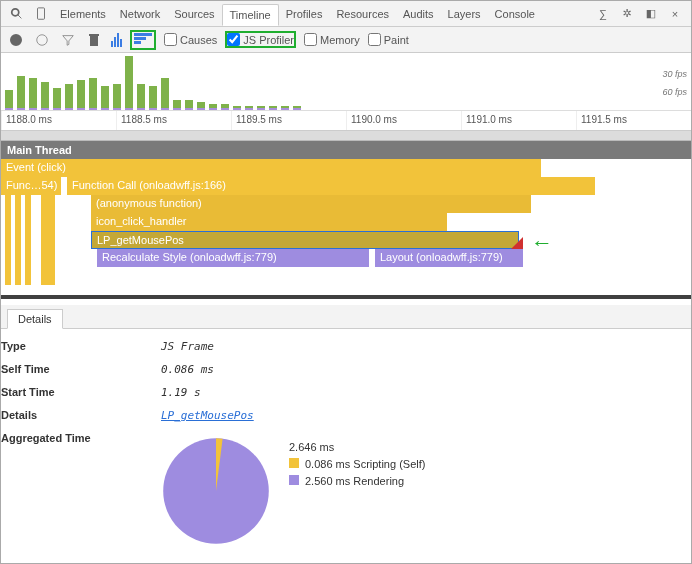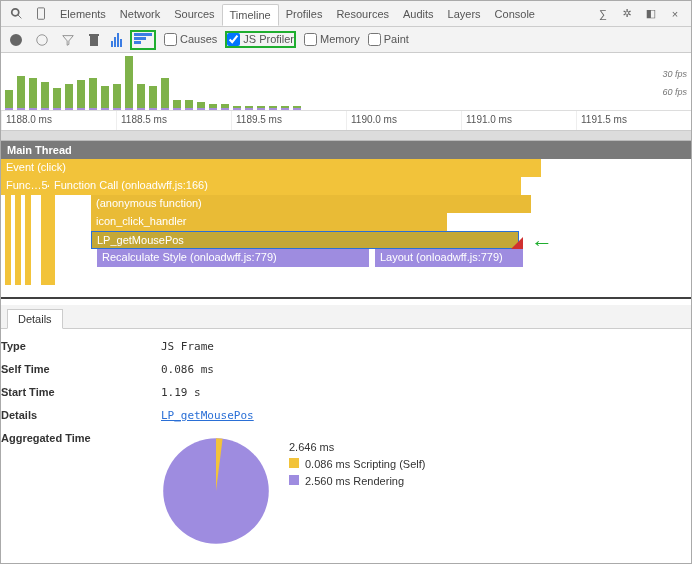--- a/index.html
+++ b/index.html
@@ -7,49 +7,49 @@
 .toolbar { display: flex; align-items: center; height: 26px; background: #f3f3f3; border-bottom: 1px solid #ccc; padding: 0 4px; }
 .toolbar .tab { padding: 4px 7px; cursor: default; color: #555; }
 .toolbar .tab.active { background: #fff; border: 1px solid #ccc; border-bottom: 1px solid #fff; border-radius: 2px 2px 0 0; position: relative; top: 1px; }
 .toolbar .spacer { flex: 1; }
 .toolbar .iconbtn { width: 18px; height: 18px; margin: 0 3px; display: flex; align-items: center; justify-content: center; color: #666; }
 .subbar { display: flex; align-items: center; height: 26px; background: #f3f3f3; border-bottom: 1px solid #ccc; padding: 0 6px; gap: 8px; }
 .subbar .iconbtn { width: 18px; height: 18px; display: flex; align-items: center; justify-content: center; color: #666; }
 .subbar .record { width: 12px; height: 12px; border: 2px solid #666; border-radius: 50%; background: #666; }
 .subbar .bars { display: flex; gap: 1px; align-items: flex-end; height: 14px; }
 .subbar .bars span { width: 2px; background: #3b7de3; }
-.subbar .chk { display: flex; align-items: flex-start; gap: 3px; color: #555; }
+.subbar .chk { display: flex; align-items: center; gap: 3px; color: #555; }
 .subbar .chk input { margin: 0; }
 .hl-green { border: 2px solid #1fae2f; padding: 1px 2px; }
 .overview { position: relative; height: 78px; border-bottom: 1px solid #ccc; background: #fff; }
 .ov-bars { position: absolute; left: 4px; right: 54px; top: 2px; bottom: 22px; }
 .ov-bar { position: absolute; bottom: 0; width: 8px; background: #7fb24a; }
 .ov-tiny { position: absolute; bottom: -2px; width: 8px; height: 2px; background: #a78edb; }
 .ov-fps { position: absolute; right: 4px; font-size: 9px; color: #777; font-style: italic; }
 .ov-ticks { position: absolute; left: 0; right: 0; bottom: 0; height: 20px; display: flex; border-top: 1px solid #ddd; }
 .ov-tick { flex: 1; font-size: 10px; color: #555; padding: 3px 0 0 4px; border-left: 1px solid #eee; }
 .scrub { height: 10px; background: #dcdcdc; border-bottom: 1px solid #bbb; }
 .thread-hdr { background: #7a7a7a; color: #fff; padding: 3px 6px; font-size: 11px; font-weight: bold; }
-.flame { position: relative; height: 140px; background: #fff; border-bottom: 2px solid #404040; overflow: hidden; }
+.flame { position: relative; height: 140px; background: #fff; border-bottom: 4px solid #404040; overflow: hidden; }
 .frow { position: absolute; height: 18px; color: #fff; font-size: 11px; padding: 2px 5px; overflow: hidden; white-space: nowrap; }
 .yellow1 { background: #f2c33a; }
 .yellow2 { background: #f2c33a; }
 .yellow3 { background: #e9bb36; }
 .yellow4 { background: #e9bb36; }
 .sel { background: #c4a836; border: 1px solid #2a6fd6; }
 .purple { background: #9e8ce0; }
 .tri { position: absolute; width: 0; height: 0; border-style: solid; border-width: 0 0 12px 12px; border-color: transparent transparent #d03030 transparent; }
 .arrow { position: absolute; color: #1fae2f; font-size: 22px; font-weight: bold; }
 .stripes { position: absolute; bottom: 0; top: 0; }
 .details-tabs { background: #f3f3f3; border-bottom: 1px solid #ccc; padding: 3px 0 0 6px; margin-top: 6px; }
 .details-tabs .dt { display: inline-block; background: #fff; border: 1px solid #ccc; border-bottom: 1px solid #fff; padding: 3px 10px; position: relative; top: 1px; font-size: 11px; }
 .details-body { padding: 6px 0; }
 .kv { display: flex; padding: 5px 0; border-bottom: 0; }
 .kv .k { width: 160px; font-weight: bold; color: #333; }
-.kv .v { color: #333; font-family: Menlo, monospace; font-size: 11px; }
+.kv .v { color: #333; font-family: Menlo, monospace; font-size: 11px; font-style: italic; }
 .kv .v a { color: #2a6fd6; text-decoration: underline; font-family: Menlo, monospace; }
 .pie-wrap { display: flex; align-items: flex-start; gap: 18px; padding-top: 4px; }
 .pie { width: 110px; height: 110px; }
 .legend { font-family: Menlo, monospace; font-size: 11px; color: #333; }
 .legend .lrow { display: flex; gap: 6px; margin: 5px 0; }
 .legend .sw { width: 10px; height: 10px; }
 </style>
 </head>
 <body>
 
@@ -197,21 +197,21 @@
       <div class="ov-tick">1191.0 ms</div>
       <div class="ov-tick">1191.5 ms</div>
     </div>
 </div>
 <div class="scrub"></div>
 
 <div class="thread-hdr">Main Thread</div>
 <div class="flame">
   <div class="frow yellow1" style="left:0; top:0; width:540px">Event (click)</div>
   <div class="frow yellow2" style="left:0; top:18px; width:60px">Func…54)</div>
-  <div class="frow yellow2" style="left:48px; top:18px; width:472px">Function Call (onloadwff.js:166)</div>
+  <div class="frow yellow2" style="left:66px; top:18px; width:528px">Function Call (onloadwff.js:166)</div>
   <div class="frow yellow3" style="left:90px; top:36px; width:440px">(anonymous function)</div>
   <div class="frow yellow4" style="left:90px; top:54px; width:356px">icon_click_handler</div>
   <div class="frow sel" style="left:90px; top:72px; width:428px">LP_getMousePos</div>
   <div class="frow purple" style="left:96px; top:90px; width:272px">Recalculate Style (onloadwff.js:779)</div>
   <div class="frow purple" style="left:374px; top:90px; width:148px">Layout (onloadwff.js:779)</div>
   <div class="tri" style="left:510px; top:78px"></div>
   <div class="arrow" style="left:530px; top:68px">←</div>
 
   <div class="stripes" style="left:0;width:60px">
     <div style="position:absolute;left:4px;top:36px;width:6px;height:90px;background:#f2c33a"></div>

